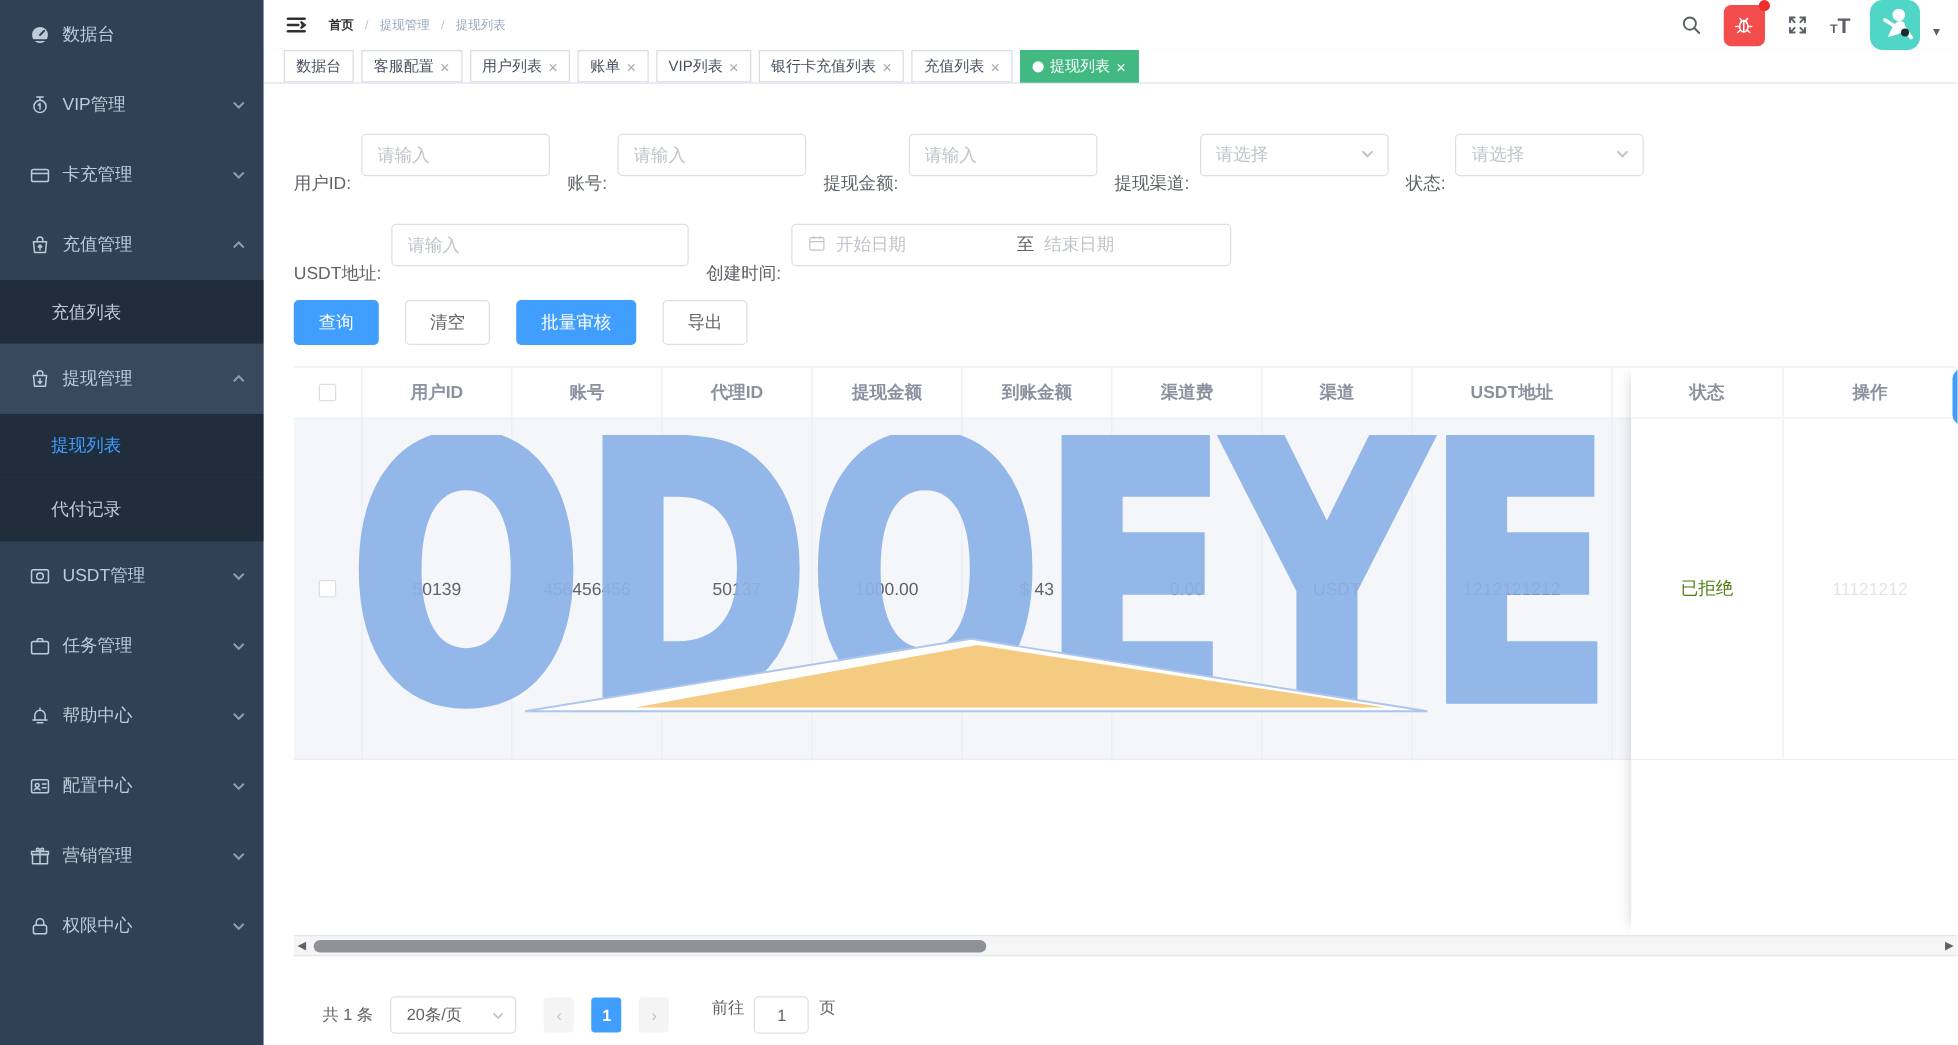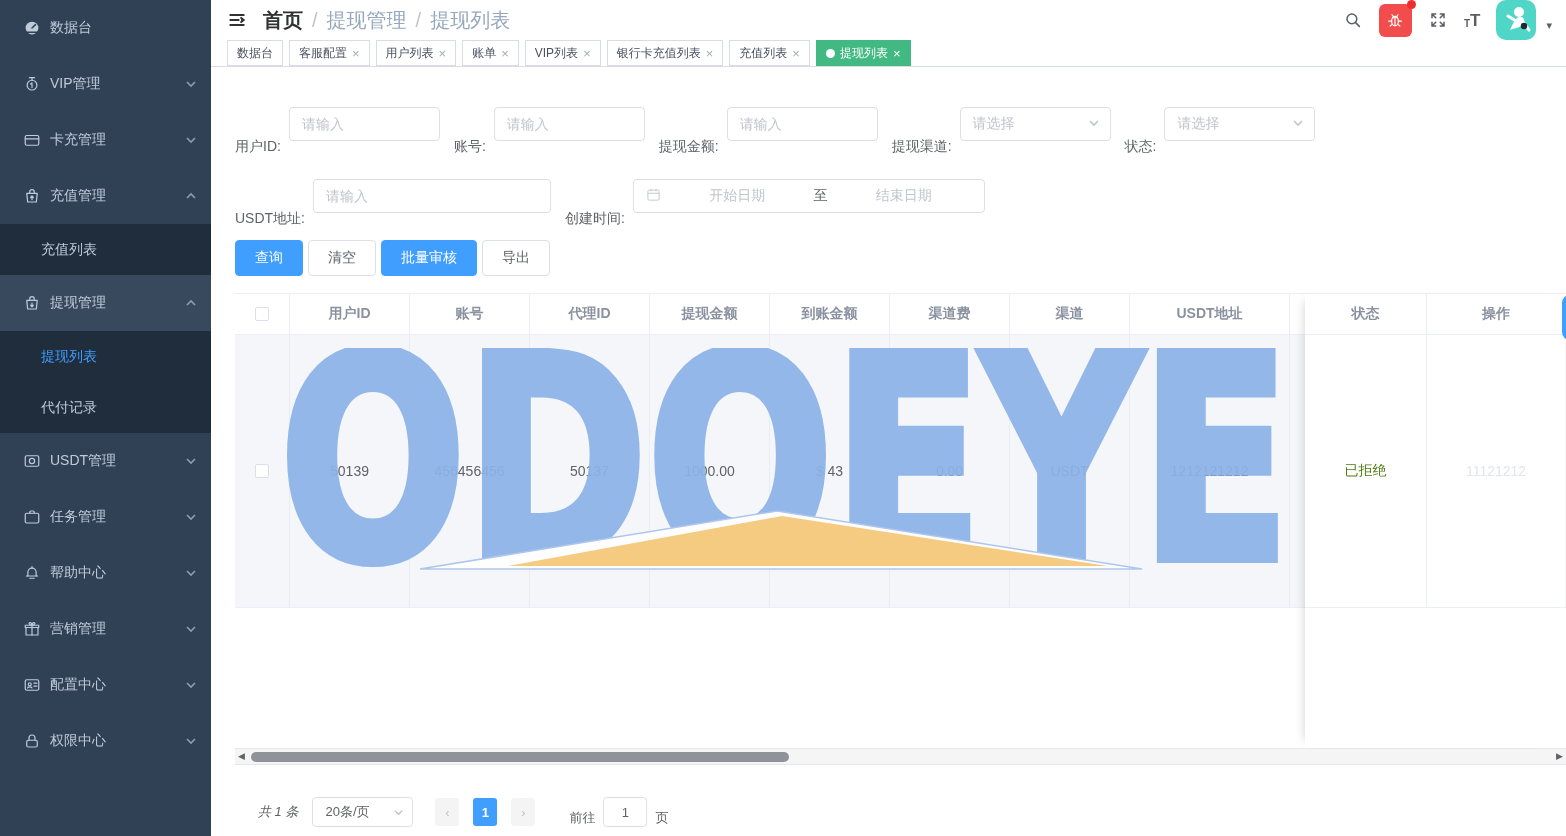--- a/index.html
+++ b/index.html
@@ -22,21 +22,21 @@
     color:#bfcbd9; font-size:14px; cursor:pointer; }
   .s-sub.active { color:#409eff; }
 
   
   .main { flex:1; display:flex; flex-direction:column; min-width:0; }
 
   
   .navbar { height:42px; display:flex; align-items:center; padding:0 14px 0 16px; background:#fff; }
   .hamburger { width:20px; height:20px; margin-right:16px; cursor:pointer; display:flex; align-items:center; }
   .hamburger svg { width:20px; height:20px; }
-  .crumb { font-size:20px; display:flex; align-items:center; gap:9px; }
+  .crumb { font-size:10px; display:flex; align-items:center; gap:9px; }
   .crumb .c-home { color:#303133; font-weight:bold; }
   .crumb .c-sep { color:#c0c4cc; }
   .crumb .c-dim { color:#97a8be; }
   .nav-right { margin-left:auto; display:flex; align-items:center; gap:16px; }
   .nav-ico { width:20px; height:20px; display:flex; align-items:center; justify-content:center; cursor:pointer; }
   .nav-ico svg { width:18px; height:18px; stroke:#5a5e66; fill:none; stroke-width:2; stroke-linecap:round; }
   .bug-btn { width:33px; height:33px; background:#f24c4c; border-radius:6px; position:relative;
     display:flex; align-items:center; justify-content:center; cursor:pointer; }
   .bug-btn svg { width:18px; height:18px; stroke:#fff; fill:none; stroke-width:1.6; stroke-linecap:round; }
   .bug-dot { position:absolute; top:-4px; right:-4px; width:9px; height:9px; border-radius:50%; background:#f02d2d; }
@@ -66,26 +66,26 @@
   .f-input { height:34px; border:1px solid #dcdfe6; border-radius:4px; padding:0 12px; font-size:14px;
     color:#606266; background:#fff; outline:none; font-family:inherit; }
   .f-input::placeholder { color:#c0c4cc; }
   .w150 { width:151px; } .w238 { width:238px; }
   .f-select { width:151px; height:34px; border:1px solid #dcdfe6; border-radius:4px; padding:0 10px 0 12px;
     display:flex; align-items:center; justify-content:space-between; font-size:14px; color:#c0c4cc;
     background:#fff; cursor:pointer; }
   .f-select .sel-arrow svg { width:12px; height:12px; stroke:#c0c4cc; fill:none; stroke-width:1.6; }
   .f-date { width:352px; height:34px; border:1px solid #dcdfe6; border-radius:4px; display:flex;
     align-items:center; padding:0 12px; font-size:14px; color:#c0c4cc; gap:8px; background:#fff; }
-  .f-date .d-start,.f-date .d-end { flex:1; text-align:center; }
+  .f-date .d-start,.f-date .d-end { flex:1; }
   .f-date .d-sep { color:#606266; }
   .cal-ico svg { width:15px; height:15px; stroke:#c0c4cc; fill:none; stroke-width:1.5; }
 
   
-  .btn-row { display:flex; gap:5px; margin-top:12px; }
+  .btn-row { display:flex; gap:21px; margin-top:12px; }
   .btn { height:36px; padding:0 19px; border-radius:4px; font-size:14px; cursor:pointer;
     display:flex; align-items:center; justify-content:center; border:1px solid #dcdfe6;
     background:#fff; color:#606266; font-family:inherit; }
   .btn.primary { background:#409eff; border-color:#409eff; color:#fff; }
 
   
   .tablewrap { position:relative; margin-top:17px; width:1331px; height:472px; }
   .t-header { display:flex; height:42px; background:#fff; border-bottom:1px solid #ebeef5; border-top:1px solid #ebeef5; }
   .t-hcell { display:flex; align-items:center; justify-content:center; font-size:14px; font-weight:bold;
     color:#8a919f; border-right:1px solid #ebeef5; }
@@ -119,29 +119,29 @@
   
   .hscroll { position:absolute; left:0; top:455px; width:1331px; height:17px; background:#f5f5f6;
     border-top:1px solid #e4e7ed; border-bottom:1px solid #e4e7ed; }
   .hs-thumb { position:absolute; left:16px; top:3px; width:538px; height:10px; background:#8f9399;
     border-radius:5px; cursor:pointer; }
   .hs-arrow { position:absolute; top:2px; font-size:9px; color:#606266; cursor:pointer; }
   .hs-left { left:3px; } .hs-right { right:3px; }
 
   
   .pager { display:flex; align-items:center; margin-top:32px; margin-left:23px; font-size:13px; color:#606266; }
-  .pg-total { margin-right:14px;font-style:italic; }
+  .pg-total { margin-right:14px; }
   .pg-size { width:101px; height:30px; border:1px solid #dcdfe6; border-radius:4px; display:flex;
     align-items:center; justify-content:space-between; padding:0 8px 0 12px; cursor:pointer; margin-right:22px; }
   .pg-size svg { width:11px; height:11px; stroke:#c0c4cc; fill:none; stroke-width:1.6; }
   .pg-btn { width:24px; height:28px; background:#f4f4f5; border-radius:3px; display:flex; align-items:center;
     justify-content:center; color:#c0c4cc; cursor:pointer; margin-right:14px; font-size:13px; }
   .pg-page { width:24px; height:28px; background:#409eff; color:#fff; border-radius:3px; display:flex;
     align-items:center; justify-content:center; font-weight:bold; cursor:pointer; margin-right:14px; }
-  .pg-goto { display:flex; align-items:flex-end; gap:8px; margin-left:20px; }
+  .pg-goto { display:flex; align-items:flex-start; gap:8px; margin-left:20px; }
   .pg-input { width:44px; height:30px; border:1px solid #dcdfe6; border-radius:4px; text-align:center;
     font-size:13px; color:#606266; outline:none; font-family:inherit; }
 </style>
 </head>
 <body>
 
 <div class="app">
 
   <div class="sidebar">
 
@@ -272,43 +272,43 @@
       <span class="s-arrow">
           <svg viewBox="0 0 12 12">
             <path d="M2 4l4 4 4-4"></path>
           </svg>
         </span>
     </div>
 
     <div class="s-item">
       <span class="s-ico">
         <svg viewBox="0 0 24 24">
+            <rect x="3" y="5" width="18" height="14" rx="2"></rect>
+            <circle cx="9" cy="11" r="2"></circle>
+            <path d="M6 16c1-2 5-2 6 0M14.5 9.5h4M14.5 13.5h4"></path>
+          </svg>
+      </span>
+      <span class="s-label">配置中心</span>
+      <span class="s-arrow">
+          <svg viewBox="0 0 12 12">
+            <path d="M2 4l4 4 4-4"></path>
+          </svg>
+        </span>
+    </div>
+
+    <div class="s-item">
+      <span class="s-ico">
+        <svg viewBox="0 0 24 24">
             <rect x="4" y="10" width="16" height="10"></rect>
             <rect x="3" y="7" width="18" height="3"></rect>
             <line x1="12" y1="7" x2="12" y2="20"></line>
             <path d="M12 7C8 7 7 3.5 9.5 3.5c2 0 2.5 3.5 2.5 3.5s.5-3.5 2.5-3.5C17 3.5 16 7 12 7z"></path>
           </svg>
       </span>
       <span class="s-label">营销管理</span>
-      <span class="s-arrow">
-          <svg viewBox="0 0 12 12">
-            <path d="M2 4l4 4 4-4"></path>
-          </svg>
-        </span>
-    </div>
-
-    <div class="s-item">
-      <span class="s-ico">
-        <svg viewBox="0 0 24 24">
-            <rect x="3" y="5" width="18" height="14" rx="2"></rect>
-            <circle cx="9" cy="11" r="2"></circle>
-            <path d="M6 16c1-2 5-2 6 0M14.5 9.5h4M14.5 13.5h4"></path>
-          </svg>
-      </span>
-      <span class="s-label">配置中心</span>
       <span class="s-arrow">
           <svg viewBox="0 0 12 12">
             <path d="M2 4l4 4 4-4"></path>
           </svg>
         </span>
     </div>
 
     <div class="s-item">
       <span class="s-ico">
         <svg viewBox="0 0 24 24">

